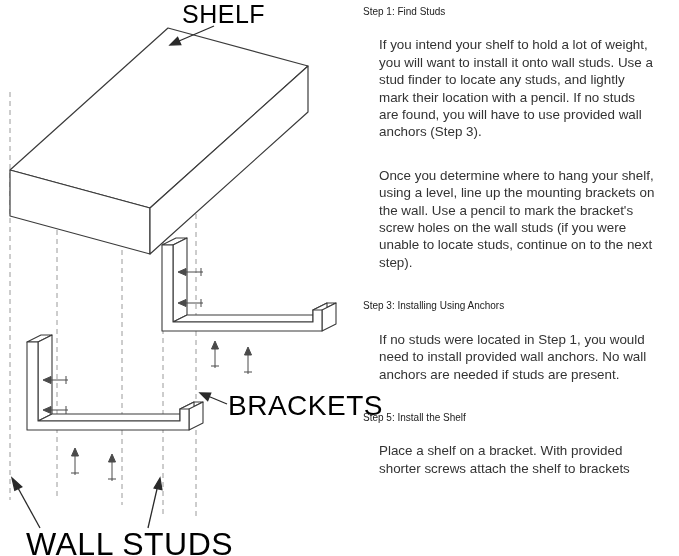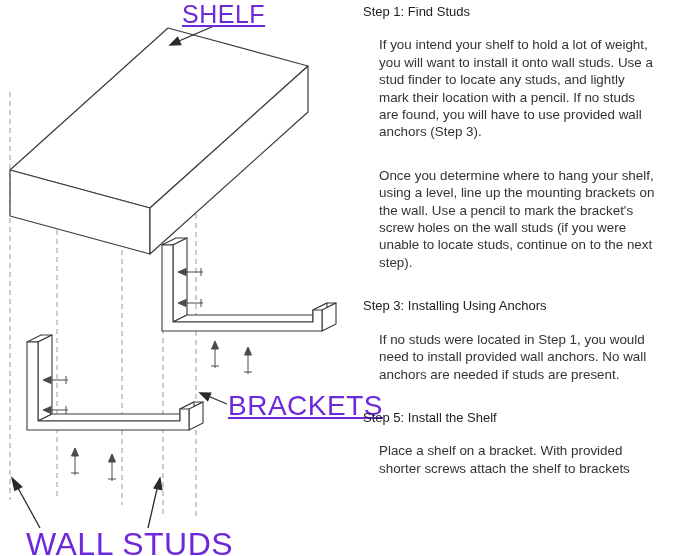--- a/index.html
+++ b/index.html
@@ -6,31 +6,31 @@
   html, body { margin: 0; padding: 0; }
   body {
     width: 679px; height: 556px; background: #ffffff;
     font-family: "Liberation Sans", "DejaVu Sans", sans-serif;
   }
   .canvas { position: relative; width: 679px; height: 556px; overflow: hidden; background: #fff; }
 
   
   .diagram { position: absolute; left: 0; top: 0; width: 363px; height: 556px; }
   .diagram svg { position: absolute; left: 0; top: 0; }
-  .diag-label { position: absolute; color: #6d28d9; white-space: nowrap; line-height: 1.05; letter-spacing: 0.5px; text-decoration: underline; }
+  .diag-label { position: absolute; color: #000000; white-space: nowrap; line-height: 1.05; letter-spacing: 0.5px; }
   .label-shelf    { left: 182px; top: 1px;   font-size: 25px; }
   .label-brackets { left: 228px; top: 391px; font-size: 28px; }
   .label-wallstuds{ left: 26px;  top: 528px; font-size: 32px; }
 
   
   .steps { position: absolute; left: 363px; top: 3px; width: 308px;
            font-size: 13.4px; line-height: 17.4px; color: #333; }
   .step { margin: 0 0 26px 0; }
   .step:nth-of-type(4) { margin-bottom: 40px; }
-  .step h2 { margin: 0; font-size: 13px; line-height: 17.4px; font-weight: 400; color: #222; }
+  .step h2 { margin: 0; font-size: 10px; line-height: 17.4px; font-weight: 400; color: #222; }
   .step p { margin: 16px; }
 </style>
 </head>
 <body>
 
 <div class="canvas">
 
   <div class="diagram">
     <svg width="363" height="556" viewBox="0 0 363 556">
 

